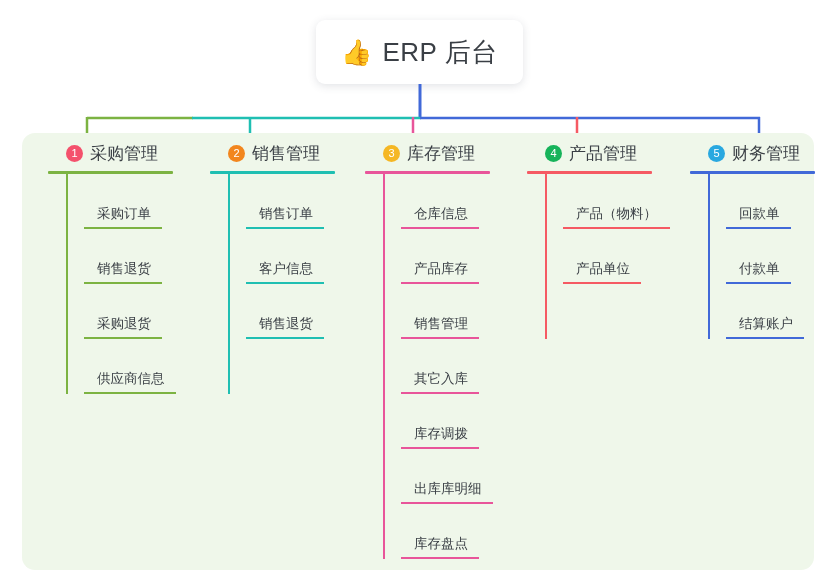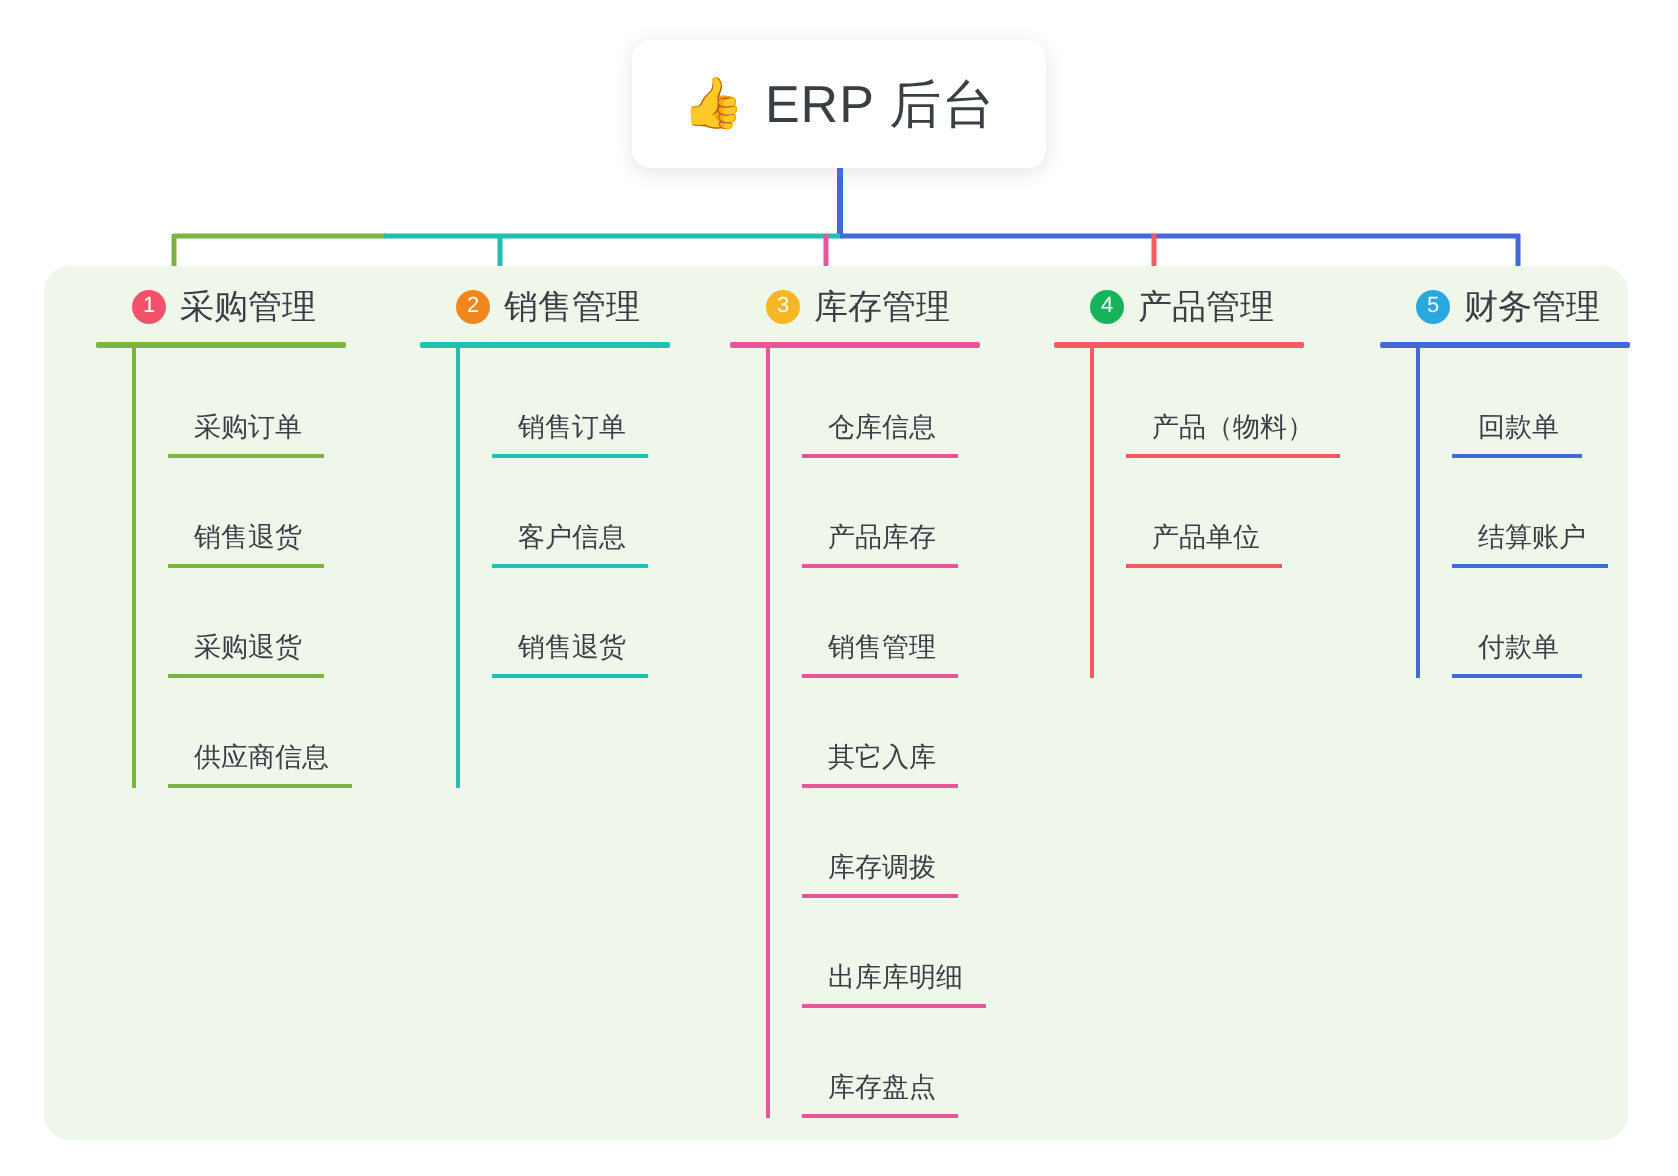--- a/index.html
+++ b/index.html
@@ -284,23 +284,23 @@
           <span class="col-title">财务管理</span>
         </div>
         <div class="col-underline" style="background: rgb(65, 105, 216); width: 125px; margin-left: 0px;"></div>
         <div class="leaves">
           <div class="spine" style="background: rgb(65, 105, 216); height: 165px;"></div>
           <div class="leaf">
             <span class="leaf-label">回款单</span>
             <div class="leaf-underline" style="background: rgb(65, 105, 216); width: 65px;"></div>
           </div>
           <div class="leaf">
+            <span class="leaf-label">付款单</span>
+            <div class="leaf-underline" style="background: rgb(65, 105, 216); width: 65px;"></div>
+          </div>
+          <div class="leaf">
             <span class="leaf-label">结算账户</span>
             <div class="leaf-underline" style="background: rgb(65, 105, 216); width: 78px;"></div>
           </div>
-          <div class="leaf">
-            <span class="leaf-label">付款单</span>
-            <div class="leaf-underline" style="background: rgb(65, 105, 216); width: 65px;"></div>
-          </div>
         </div>
       </div>
     </div>
 </div>
 
 </body></html>

